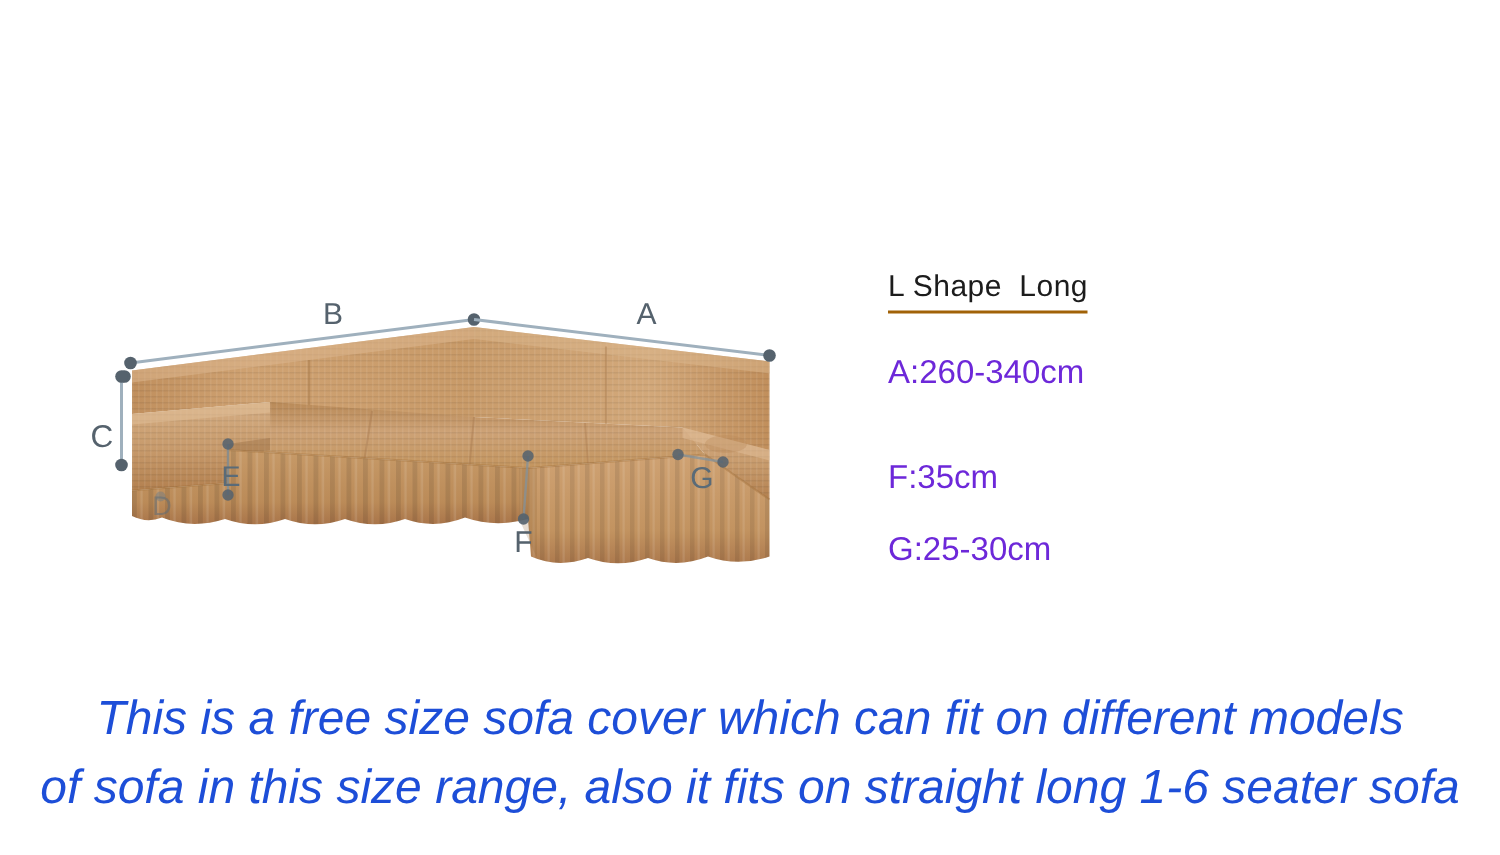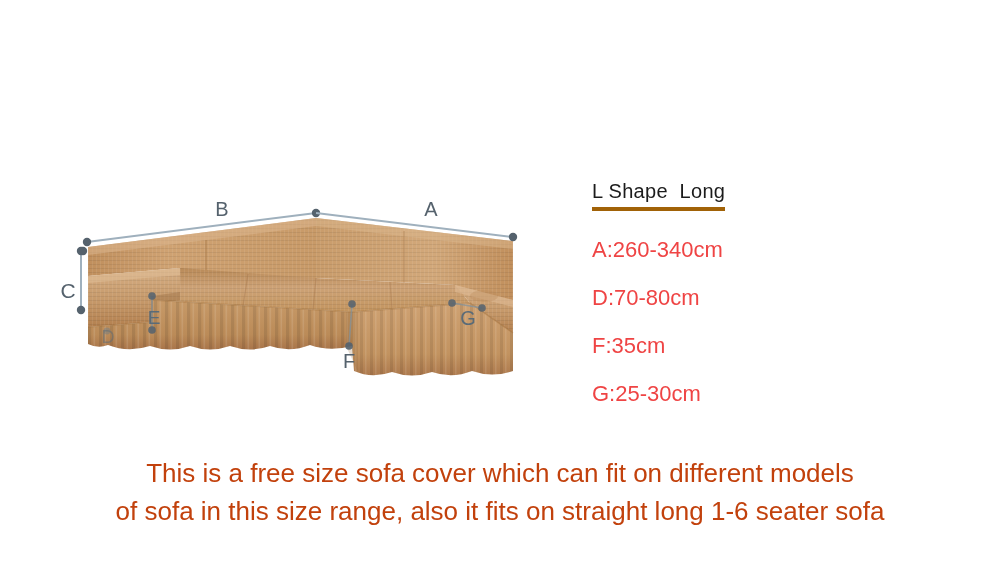--- a/index.html
+++ b/index.html
@@ -41,53 +41,54 @@
     top: 180px;
     width: 400px;
   }
   #spec-title {
     font-size: 20px;
     color: #1c1c1c;
     font-family: "Liberation Sans", sans-serif;
     letter-spacing: 0.3px;
     display: inline-block;
     padding-bottom: 4px;
-    border-bottom: 4px solid #a16207;
+    border-bottom: 2px solid #a16207;
     white-space: pre;
   }
   #spec-rows {
     margin-top: 26px;
   }
   .spec-row {
     display: flex;
     margin-bottom: 22px;
   }
   .spec-cell {
     font-size: 22px;
-    color: #ef4444;
+    color: #6d28d9;
     font-family: "Liberation Sans", sans-serif;
     white-space: nowrap;
   }
   .spec-cell.col1 { width: 178px; flex: 0 0 178px; }
   .spec-cell.col2 { flex: 0 0 auto; }
 
   
   #caption {
     position: absolute;
     left: 0;
     top: 455px;
     width: 1000px;
     text-align: center;
   }
   .caption-line {
-    font-size: 26px;
-    color: #c2410c;
+    font-size: 32px;
+    color: #1d4ed8;
     font-family: "Liberation Sans", sans-serif;
     line-height: 1.45;
     white-space: nowrap;
+    font-style: italic;
   }
 </style>
 </head>
 <body>
 
 <div id="page">
 
   <div id="diagram">
     <svg width="580" height="440" viewBox="0 0 580 440" xmlns="http://www.w3.org/2000/svg">
       <defs>
@@ -255,21 +256,20 @@
   </div>
 
   <div id="spec-panel">
     <div id="spec-title">L Shape  Long</div>
 
     <div id="spec-rows">
       <div class="spec-row">
         <span class="spec-cell col1">A:260-340cm</span>
       </div>
       <div class="spec-row">
-        <span class="spec-cell col2">D:70-80cm</span>
       </div>
       <div class="spec-row">
         <span class="spec-cell col2">F:35cm</span>
       </div>
       <div class="spec-row">
         <span class="spec-cell col1">G:25-30cm</span>
         <span class="spec-cell col2"></span>
       </div>
     </div>
   </div>

